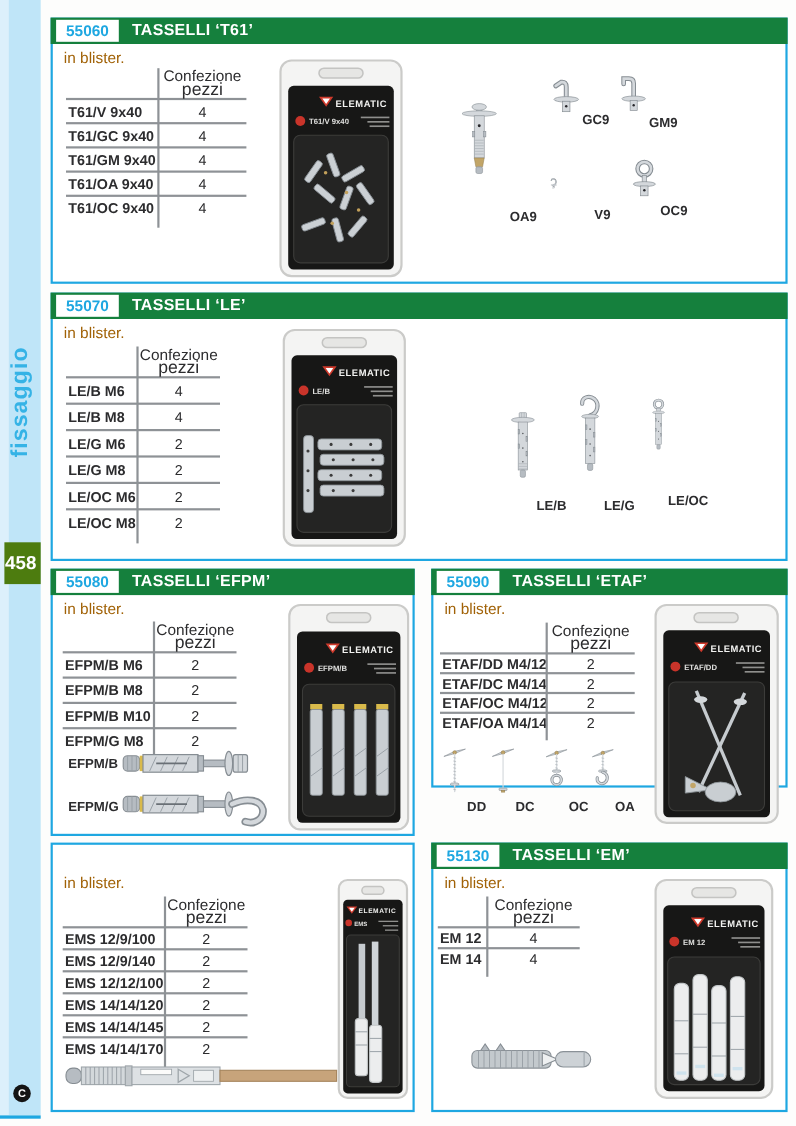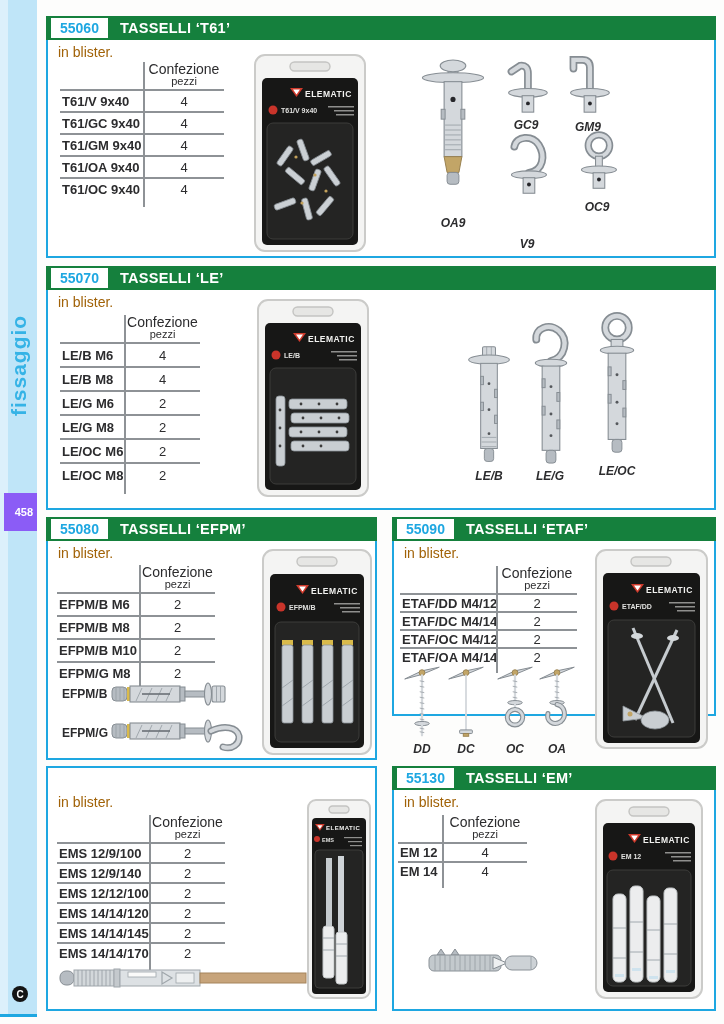--- a/index.html
+++ b/index.html
@@ -8,49 +8,49 @@
   .page { position:relative; width:724px; height:1024px; background:#fdfdfc; overflow:hidden; }
 
   
   .sidebar-band { position:absolute; left:0; top:0; width:37px; height:1014px; background:#bfe5f8; }
   .sidebar-strip { position:absolute; left:0; top:0; width:8px; height:1014px; background:#dcf0fb; }
   .sidebar-bottom { position:absolute; left:0; top:1014px; width:37px; height:3px; background:#1ea7e1; }
   .cat-label { position:absolute; left:0; top:255px; width:37px; height:220px;
     display:flex; align-items:center; justify-content:center;
     writing-mode:vertical-rl; transform:rotate(180deg);
     font-size:21px; font-weight:bold; letter-spacing:1px; color:#35b3e6; }
-  .page-badge { position:absolute; left:4px; top:493px; width:33px; height:38px; background:#8b5cf6;
-    color:#fff; font-weight:bold; font-size:11px; display:flex; align-items:center; justify-content:flex-end; padding-right:4px; }
+  .page-badge { position:absolute; left:4px; top:493px; width:33px; height:38px; background:#4d7c0f;
+    color:#fff; font-weight:bold; font-size:17px; display:flex; align-items:center; justify-content:flex-end; padding-right:4px; }
   .logo-c { position:absolute; left:12px; top:986px; width:16px; height:16px; border-radius:50%;
     background:#141414; color:#fff; font-size:10px; font-weight:bold; display:flex; align-items:center; justify-content:center; }
 
   
   .box { position:absolute; border:2px solid #1ea7e1; background:#fff; }
   .box-header { position:absolute; left:-2px; top:-2px; right:-2px; height:24px; background:#15803d;
     display:flex; align-items:center; }
   .code-chip { background:#fff; color:#1ea7e1; font-weight:bold; font-size:14px;
     padding:2px 9px 2px 9px; margin-left:5px; line-height:16px; }
   .box-title { color:#fff; font-weight:bold; font-size:14.5px; margin-left:12px; letter-spacing:.3px; }
   .note { position:absolute; left:10px; top:26px; font-size:14px; color:#a16207; }
 
   
   .ptable { position:absolute; color:#2c2c2e; }
   .pt-head { margin-left:var(--lw); width:var(--vw); height:27px; display:flex; flex-direction:column;
     justify-content:flex-end; align-items:center; padding-bottom:2px; }
   .pt-h1 { font-size:14px; line-height:14px; }
-  .pt-h2 { font-size:11px; line-height:11px; }
+  .pt-h2 { font-size:16px; line-height:11px; }
   .prow { display:flex; align-items:center; height:var(--rh); width:calc(var(--lw) + var(--vw));
     border-top:2px solid #8e9296; }
   .closed .prow:last-child { border-bottom:2px solid #8e9296; }
   .plabel { width:var(--lw); font-weight:bold; font-size:13px; padding-left:2px; white-space:nowrap; }
   .pval { width:var(--vw); text-align:center; font-size:13px; }
   .vline { position:absolute; left:calc(var(--lw) - 1px); top:0; height:calc(100% + 8px); width:2px; background:#8e9296; }
 
   
-  .pfig { position:absolute; display:flex; flex-direction:column; align-items:center;font-style:italic; }
+  .pfig { position:absolute; display:flex; flex-direction:row; align-items:flex-end; }
   .pfig .plab { font-weight:bold; font-size:12px; color:#2c2c2e; margin-top:2px; white-space:nowrap; }
   .hfig { position:absolute; display:flex; align-items:center; }
   .hfig .plab { font-weight:bold; font-size:12px; color:#2c2c2e; width:48px; white-space:nowrap; }
   .blister { position:absolute; }
 
   
   .m-out { stroke:#868d93; fill:none; stroke-linecap:round; }
   .m-in  { stroke:#d4d8dc; fill:none; stroke-linecap:round; }
   .m-fill{ fill:#d4d8dc; stroke:#868d93; stroke-width:1.1; }
   .m-dark{ fill:#b6bcc2; stroke:#868d93; stroke-width:1; }

